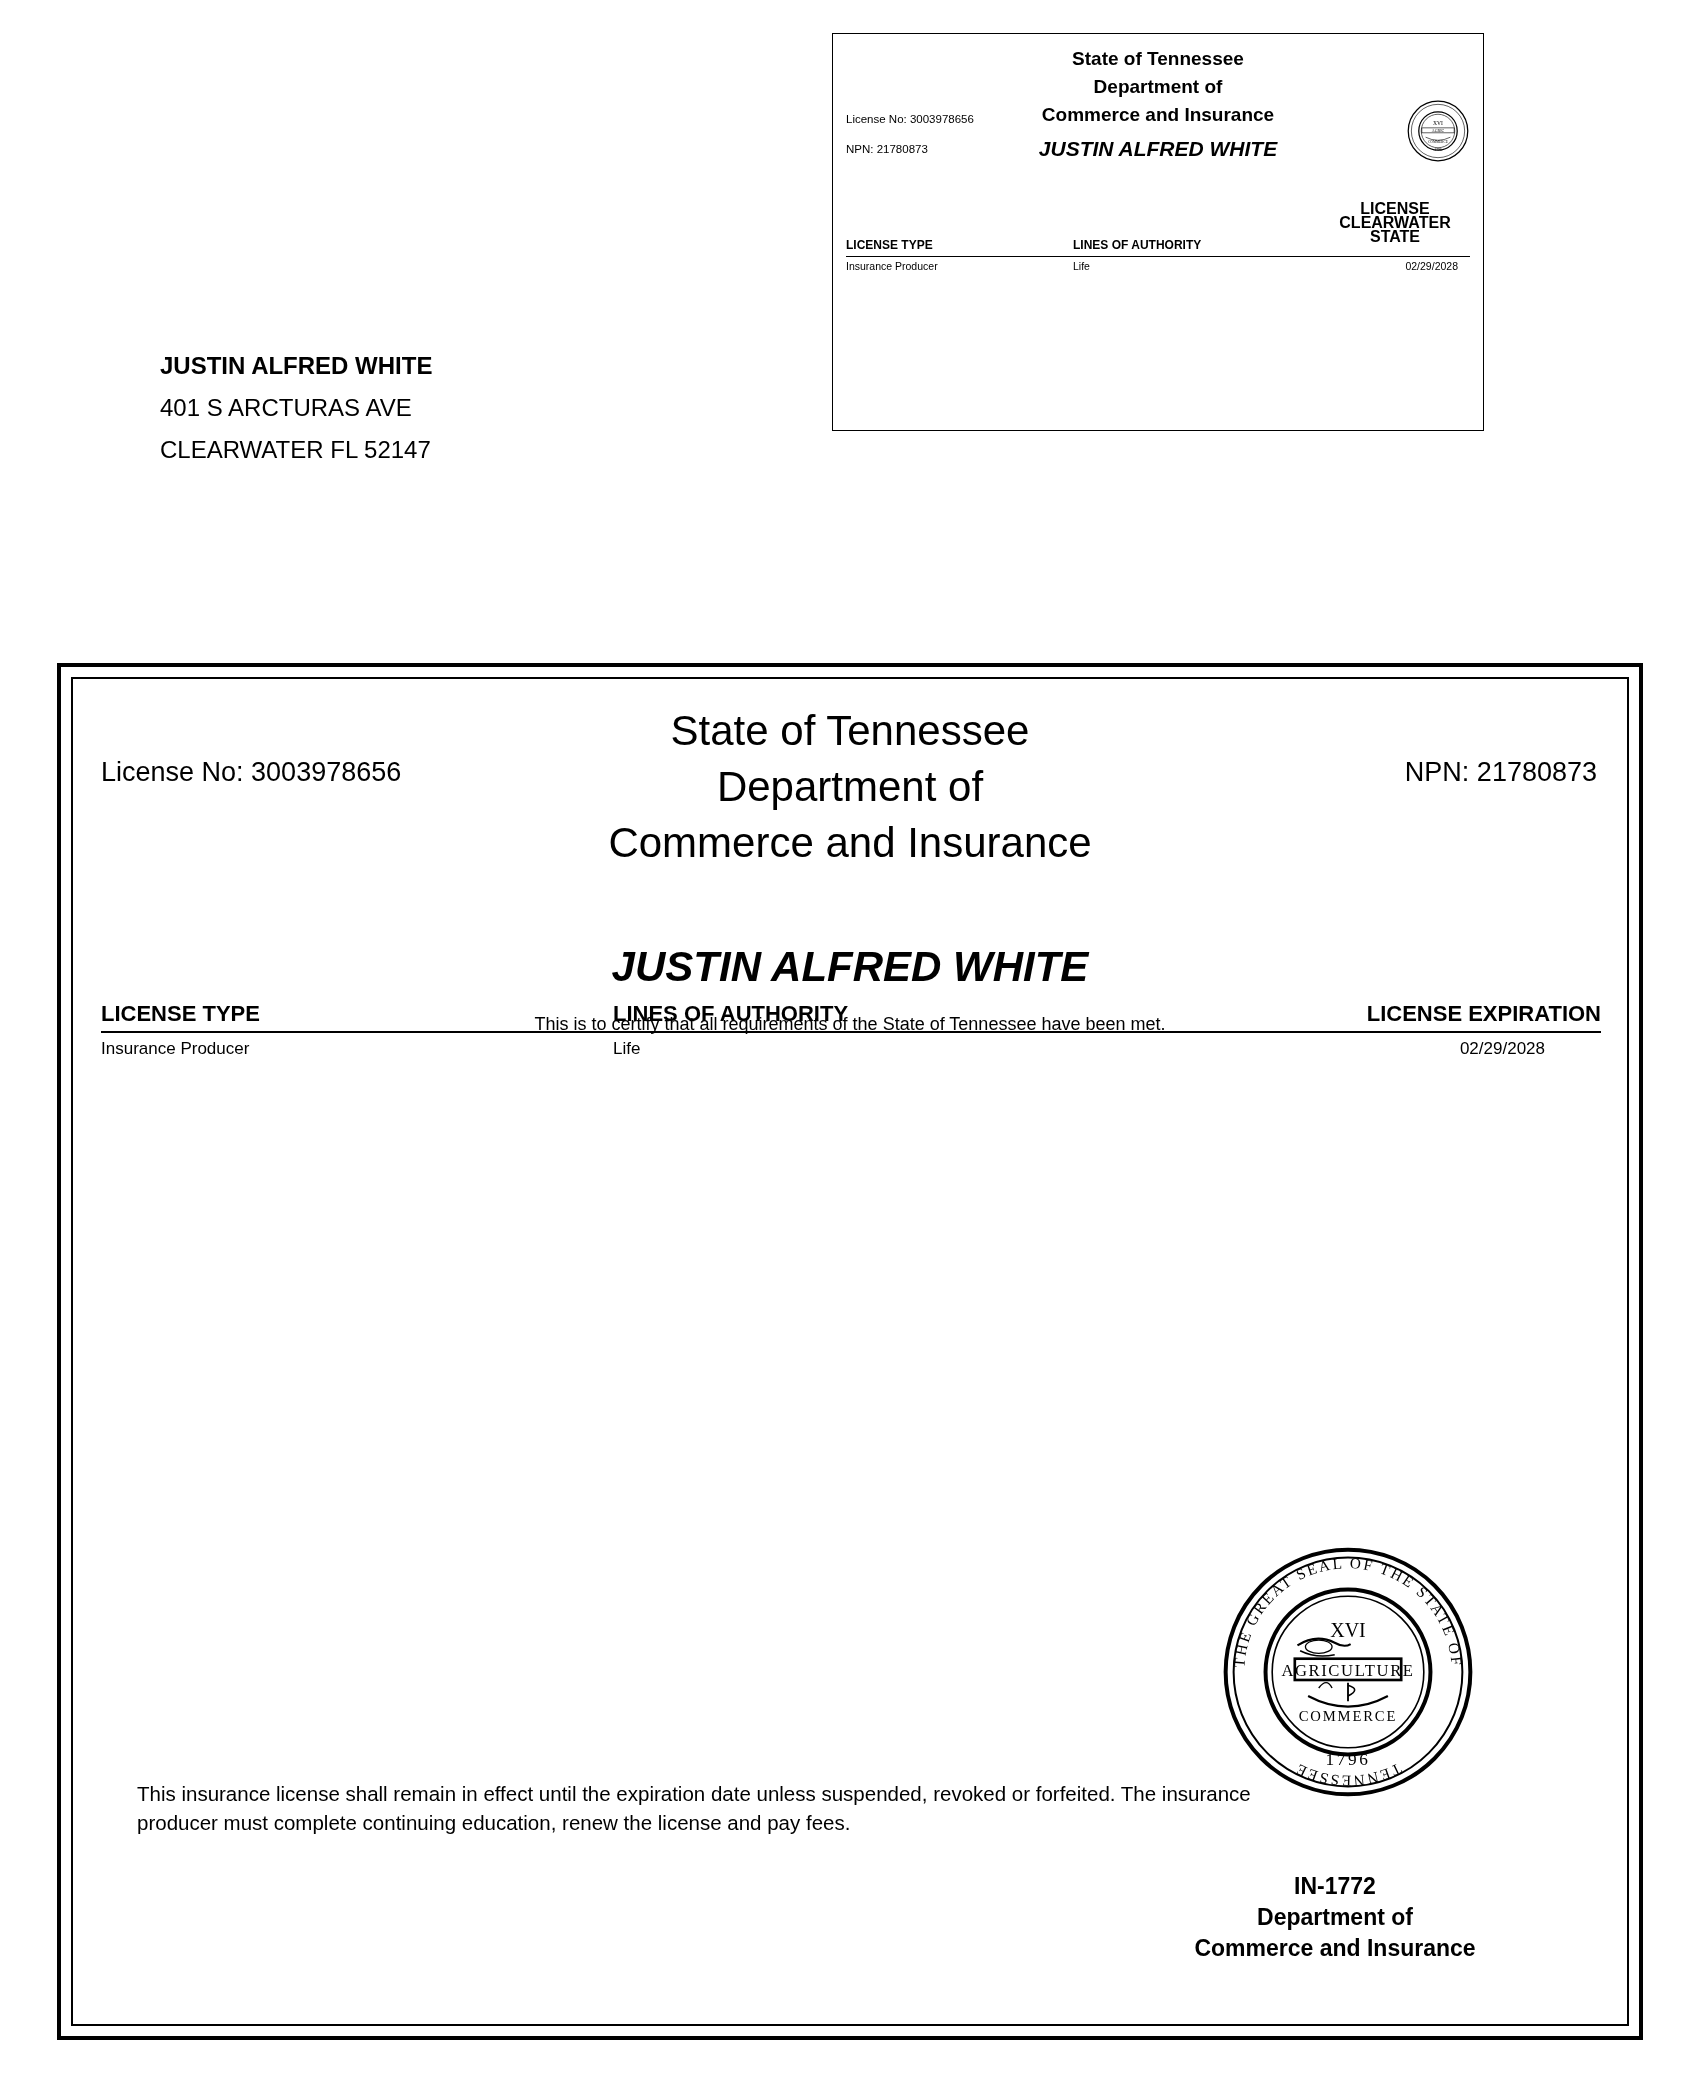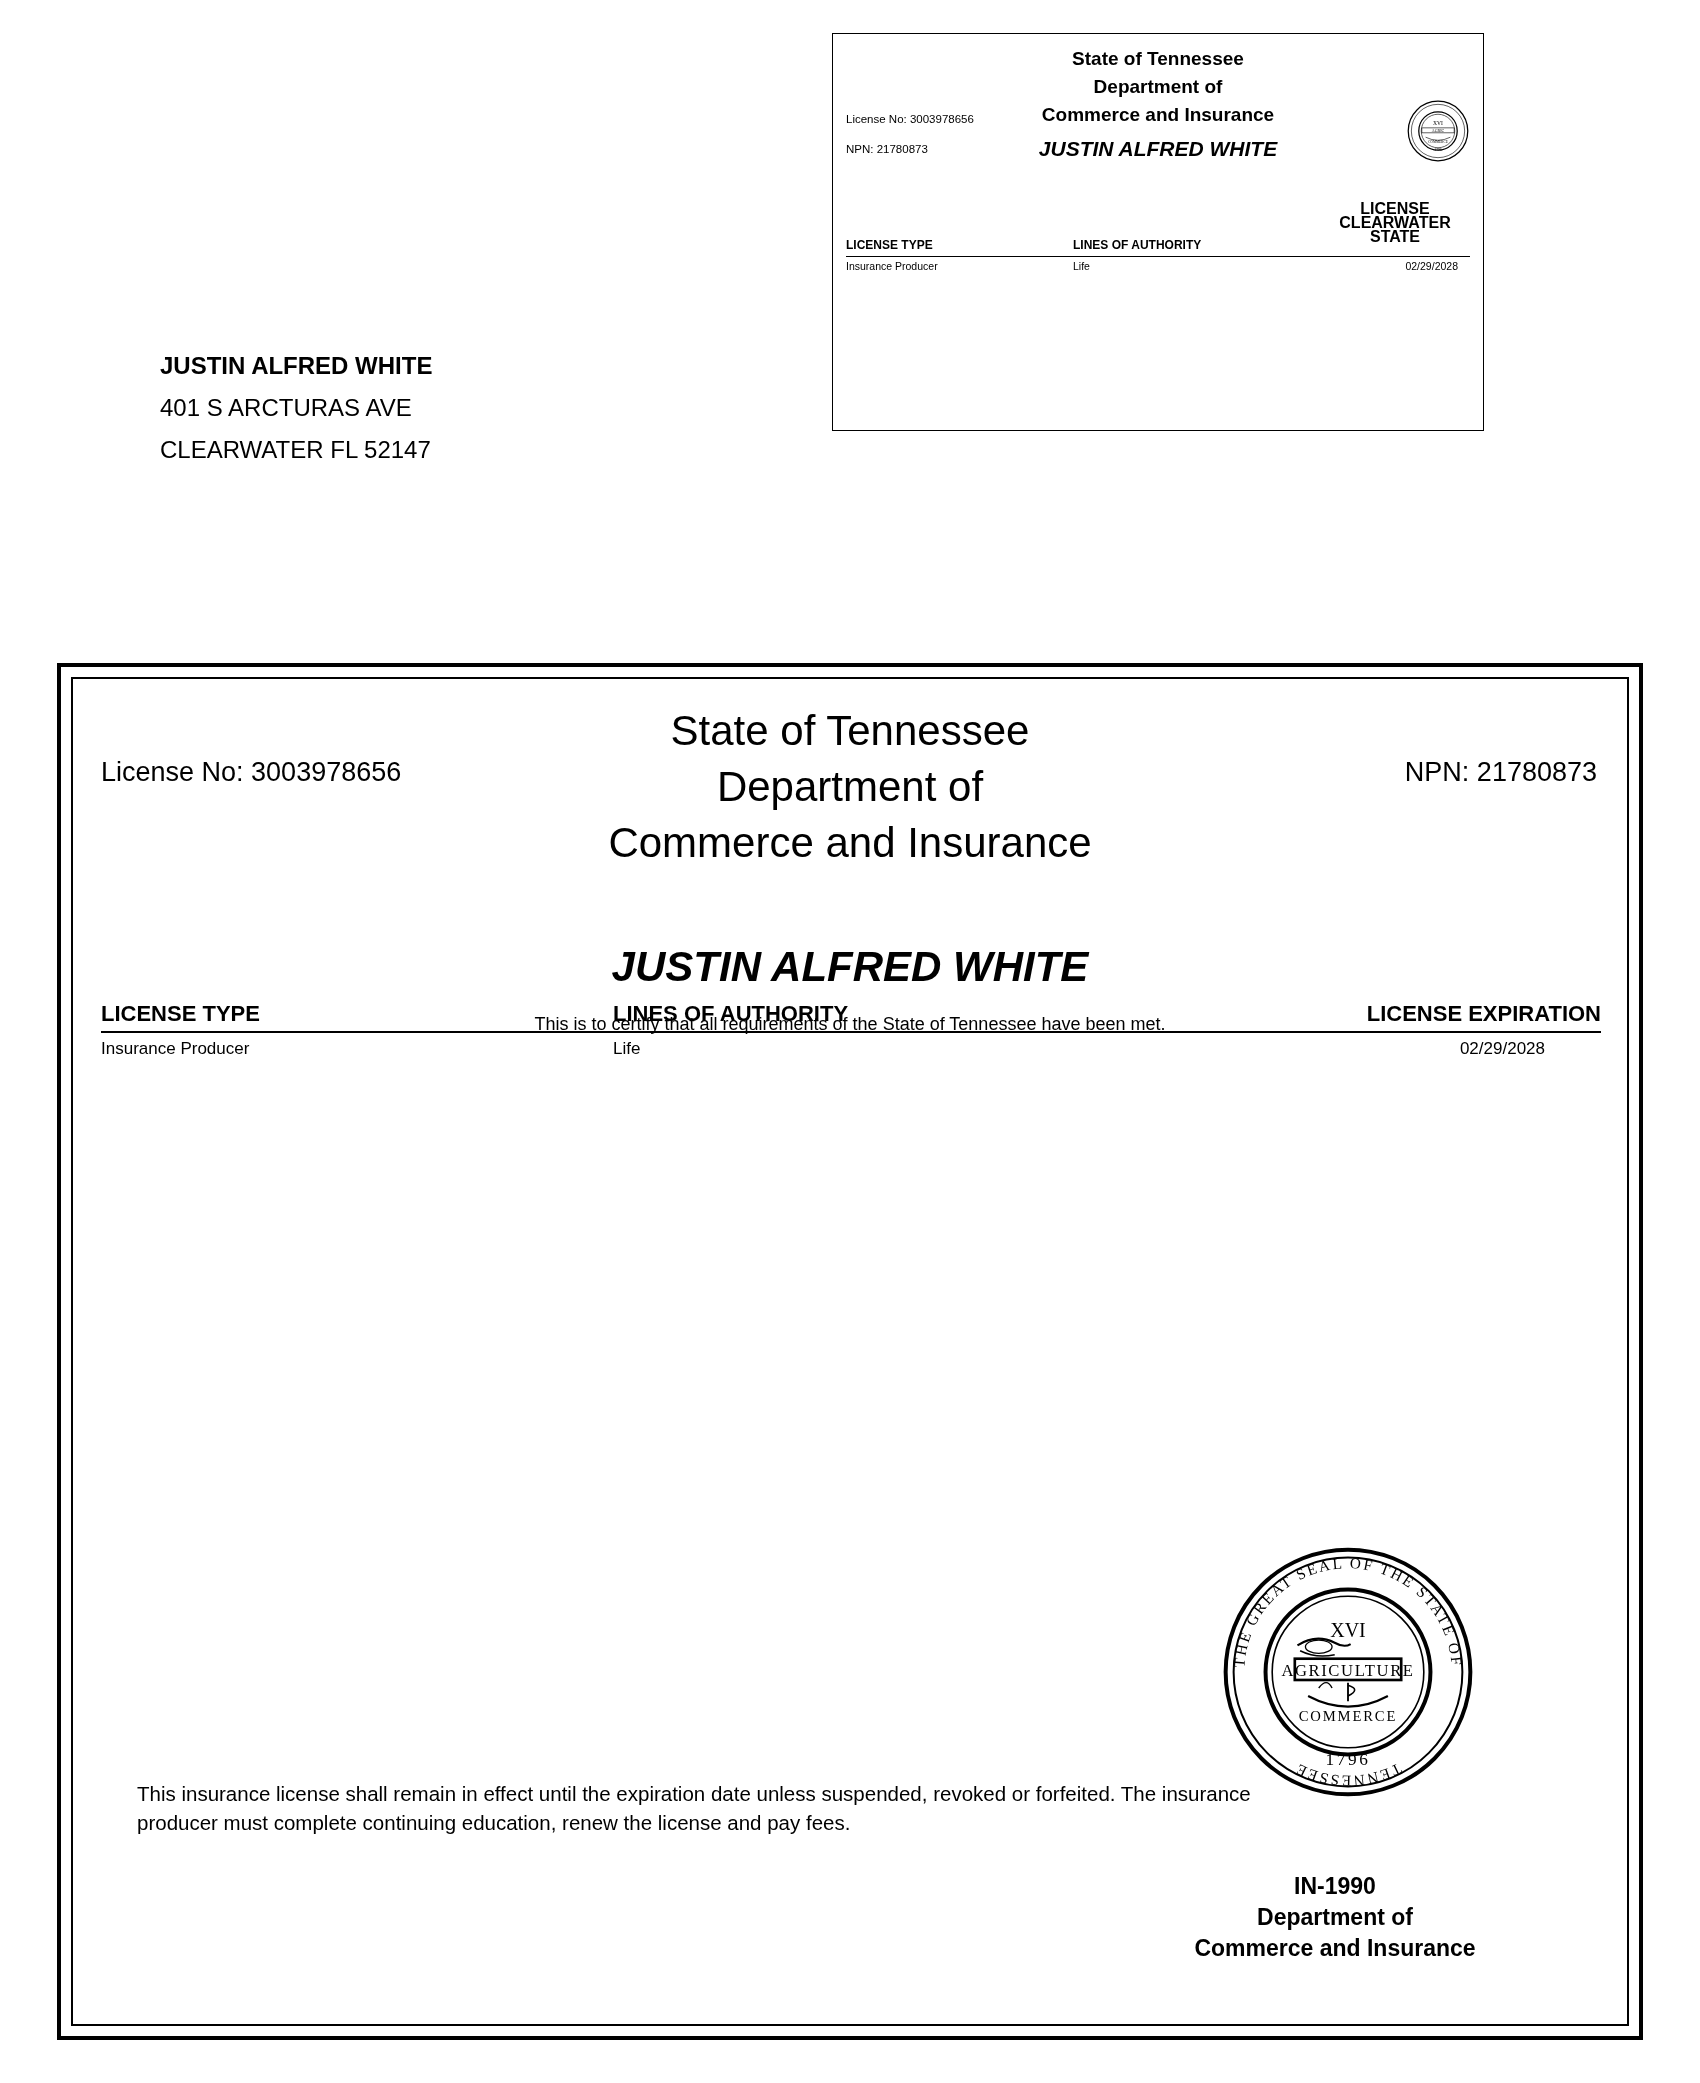--- a/index.html
+++ b/index.html
@@ -348,19 +348,19 @@
         <path d="M78 112 q6 -8 10 0" fill="none" stroke="#000" stroke-width="1.1"></path>
 
         <text x="100" y="137" font-size="11" text-anchor="middle" letter-spacing="1.4" font-family="'Liberation Serif', serif">COMMERCE</text>
         <text x="100" y="170" font-size="13" text-anchor="middle" letter-spacing="2" font-family="'Liberation Serif', serif">1796</text>
       </svg>
     </div>
 
     <div class="cert-disclaimer">This insurance license shall remain in effect until the expiration date unless suspended, revoked or forfeited. The insurance producer must complete continuing education, renew the license and pay fees.</div>
 
     <div class="cert-footer">
-      <div>IN-1990</div>
+      <div>IN-1772</div>
       <div>Department of</div>
       <div>Commerce and Insurance</div>
     </div>
 
   </div>
 </div>
 
 </body></html>

